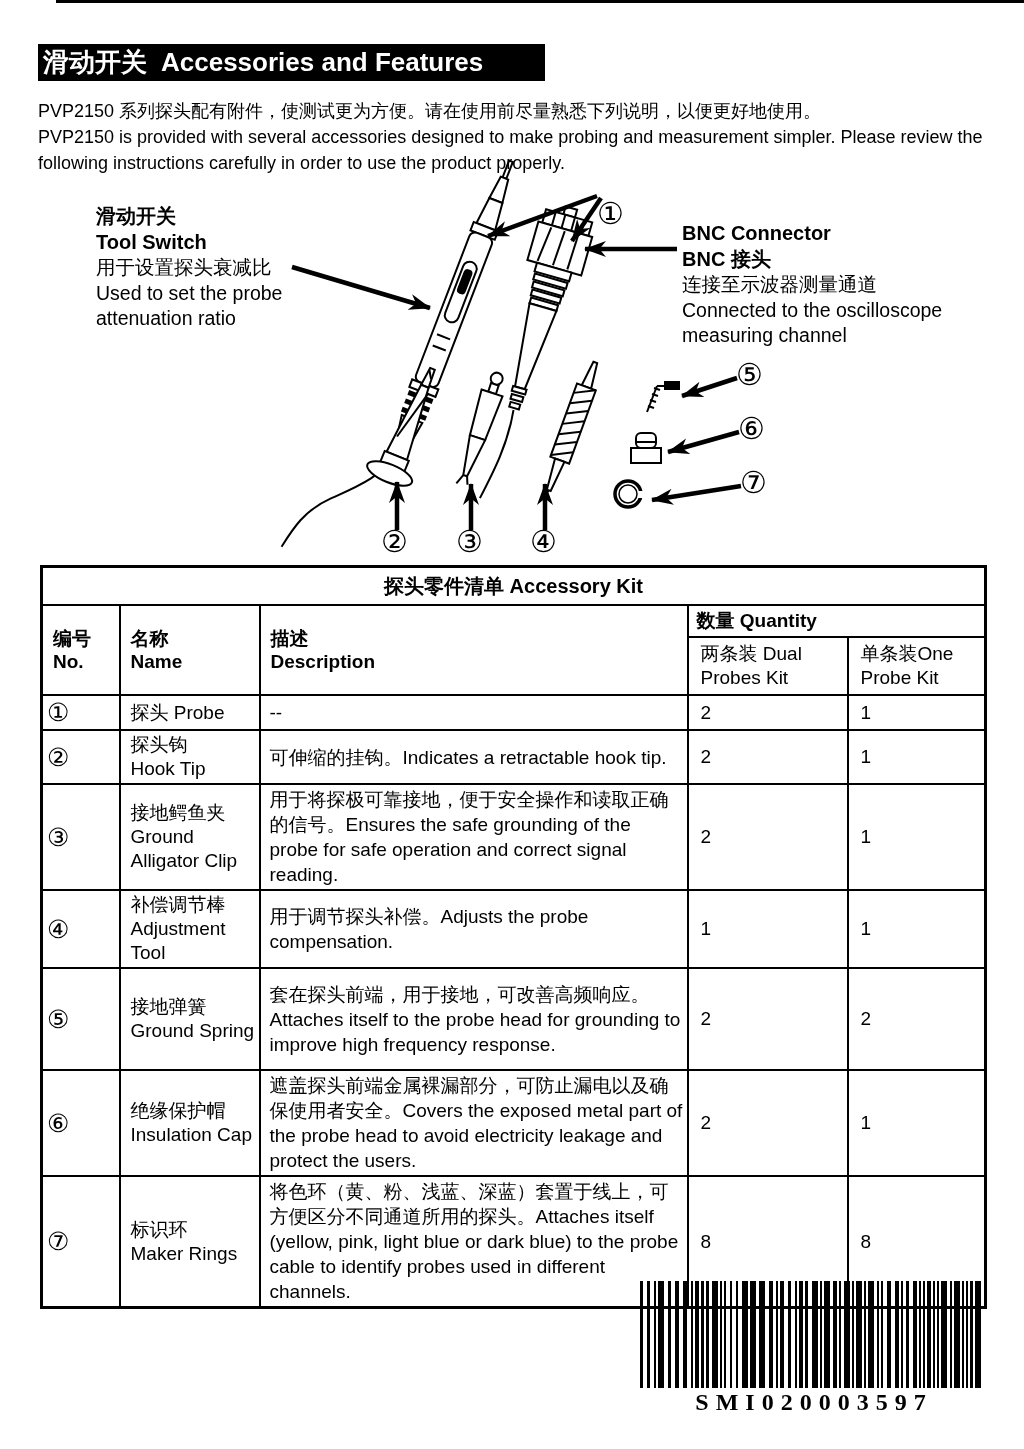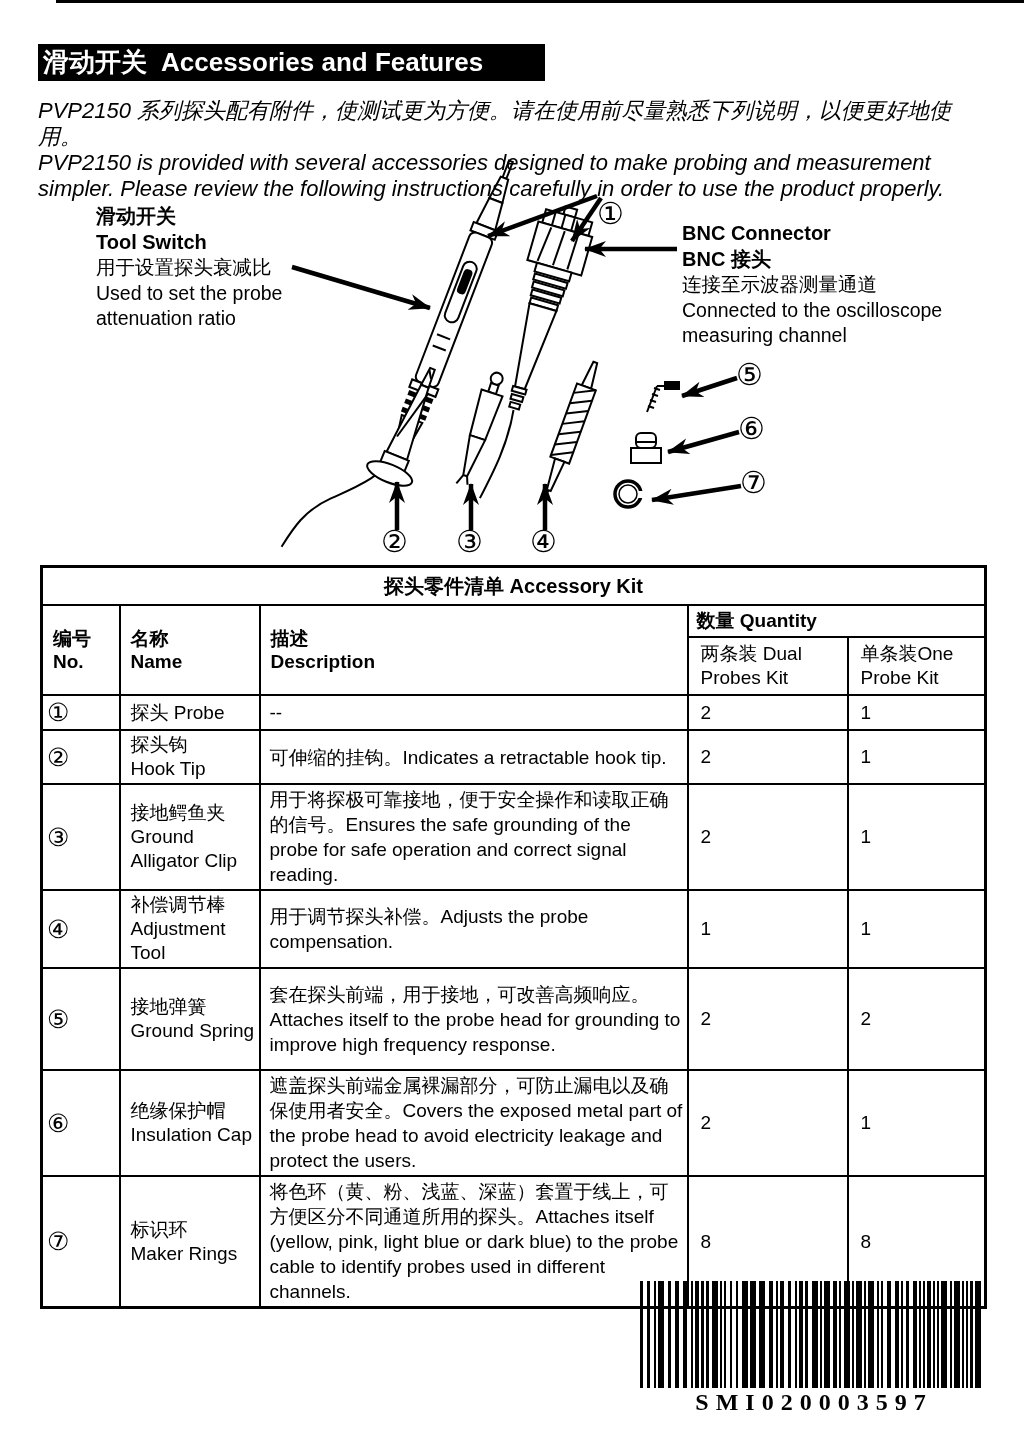--- a/index.html
+++ b/index.html
@@ -12,21 +12,21 @@
   
   #top-edge{left:56px;top:0;width:968px;height:3px;background:#000;}
   
   #section-header{
     left:38px;top:44px;width:507px;height:37px;background:#000;color:#fff;
     font-size:26px;font-weight:bold;line-height:37px;padding-left:5px;box-sizing:border-box;
     white-space:nowrap;
   }
   #section-header .en{margin-left:14px;}
   
-  #intro{left:38px;top:98px;width:950px;font-size:22px;line-height:26px;font-style:italic;}
+  #intro{left:38px;top:98px;width:950px;font-size:18px;line-height:26px;}
   
   .dia-label{font-size:19.5px;line-height:25.5px;}
   .dia-label .b{font-weight:bold;font-size:20px;}
   #slide-label{left:96px;top:204px;}
   #bnc-label{left:682px;top:221px;}
   .callout{font-size:30px;line-height:30px;font-weight:normal;}
   
   #acc-table-wrap{left:40px;top:565px;width:944px;}
   table.acc{border-collapse:collapse;width:944px;table-layout:fixed;font-size:19px;}
   table.acc{border:3px solid #000;}

